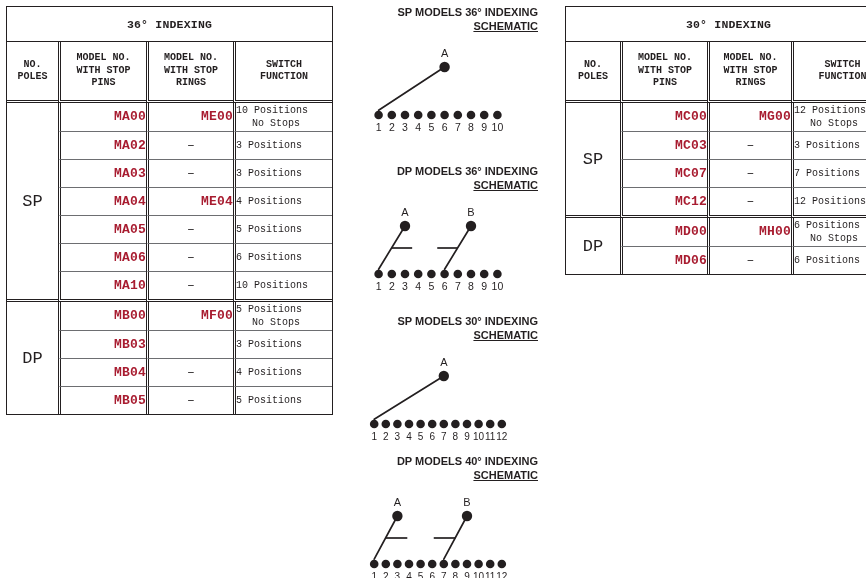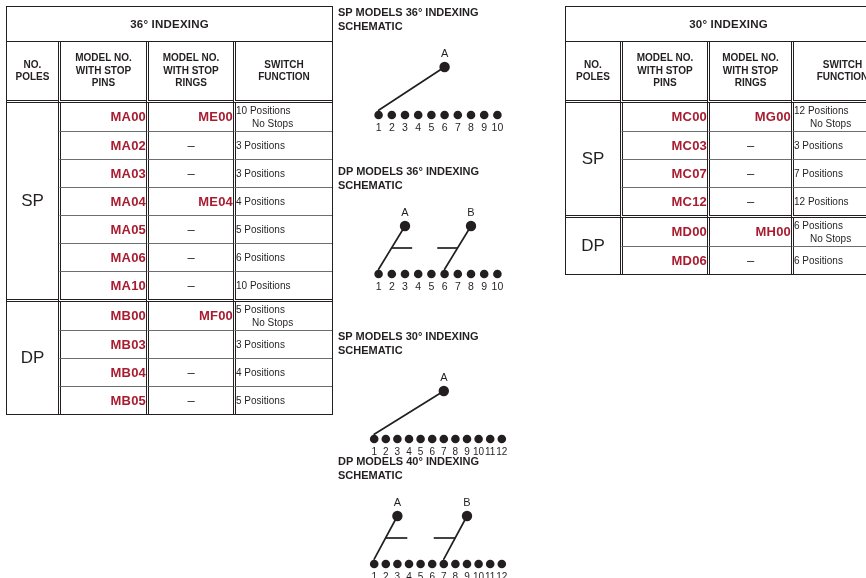--- a/index.html
+++ b/index.html
@@ -16,20 +16,21 @@
     overflow: hidden;
   }
 
   
   .spec-table {
     position: absolute;
     border-collapse: separate;
     border-spacing: 0;
     table-layout: fixed;
     background: #be185d;
+    font-family: Liberation Mono, monospace;
   }
   .spec-table td, .spec-table th {
     padding: 0;
     margin: 0;
     vertical-align: middle;
     background: #ffffff;
   }
 
   
   .tbl-outer {
@@ -99,27 +100,27 @@
   }
   .func .ln2 { display: block; padding-left: 16px; }
 
   
   .schem {
     position: absolute;
     width: 200px;
     left: 338px;
   }
   .schem-title {
-    text-align: left;
+    text-align: right;
     font-size: 11px;
     font-weight: bold;
     line-height: 13.5px;
     color: #231f20;
   }
-  .schem-title .ln2 { display: block; }
+  .schem-title .ln2 { display: block; text-decoration: underline; }
   .schem-fig { display: block; margin: 4px auto 0; }
 </style>
 </head>
 <body>
 
 <table class="spec-table tbl-outer" id="table-36" style="left:6px; top:6px; width:325px;">
   <colgroup>
     <col style="width:51px">
       <col style="width:88px">
       <col style="width:87px">
@@ -309,21 +310,21 @@
         <text x="119.79999999999998" y="94" text-anchor="middle" font-family="&quot;Liberation Sans&quot;, sans-serif" font-size="10.5" fill="#231f20">7</text>
         <circle cx="133" cy="78" r="4.3" fill="#231f20"></circle>
         <text x="133" y="94" text-anchor="middle" font-family="&quot;Liberation Sans&quot;, sans-serif" font-size="10.5" fill="#231f20">8</text>
         <circle cx="146.2" cy="78" r="4.3" fill="#231f20"></circle>
         <text x="146.2" y="94" text-anchor="middle" font-family="&quot;Liberation Sans&quot;, sans-serif" font-size="10.5" fill="#231f20">9</text>
         <circle cx="159.4" cy="78" r="4.3" fill="#231f20"></circle>
         <text x="159.4" y="94" text-anchor="middle" font-family="&quot;Liberation Sans&quot;, sans-serif" font-size="10.5" fill="#231f20">10</text>
       </svg></div>
 </div>
 
-<div class="schem" style="top:330px;">
+<div class="schem" style="top:315px;">
   <div class="schem-title">
     <span>SP MODELS 30°  INDEXING</span>
     <span class="ln2">SCHEMATIC</span>
   </div>
   <div class="schem-fig"><svg width="200" height="108" viewBox="0 0 200 108">
         <line x1="105.8" y1="30" x2="36.2" y2="73.2" stroke="#231f20" stroke-width="1.7" stroke-linecap="round"></line>
         <circle cx="105.8" cy="30" r="5.2" fill="#231f20"></circle>
         <text x="105.8" y="20" text-anchor="middle" font-family="&quot;Liberation Sans&quot;, sans-serif" font-size="11" fill="#231f20">A</text>
         <circle cx="36.2" cy="78" r="4.3" fill="#231f20"></circle>
         <text x="36.2" y="94" text-anchor="middle" font-family="&quot;Liberation Sans&quot;, sans-serif" font-size="10" fill="#231f20">1</text>

